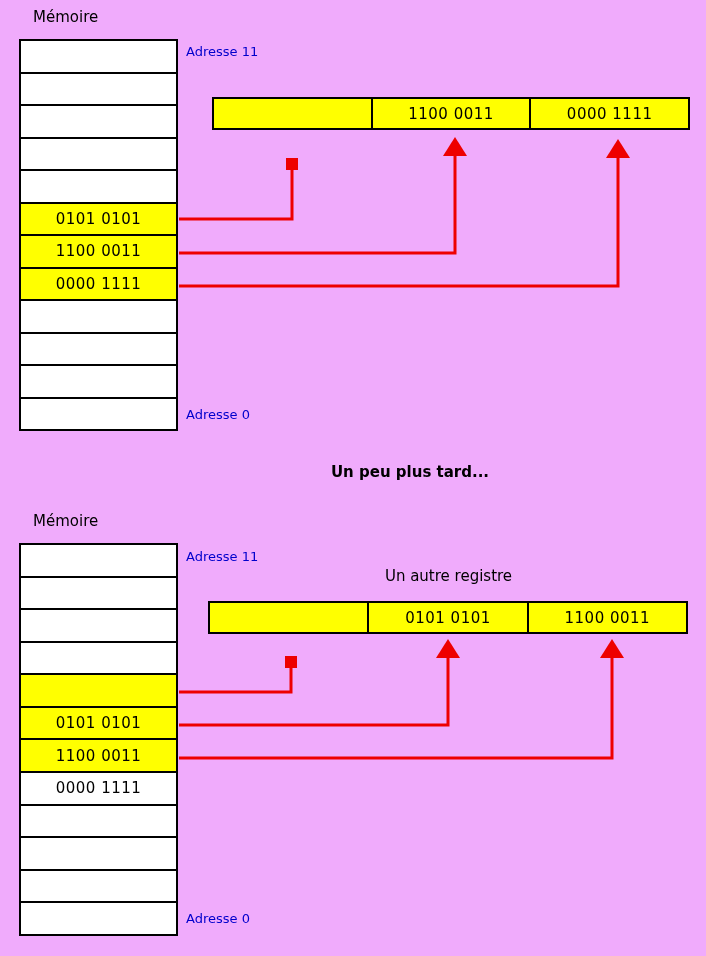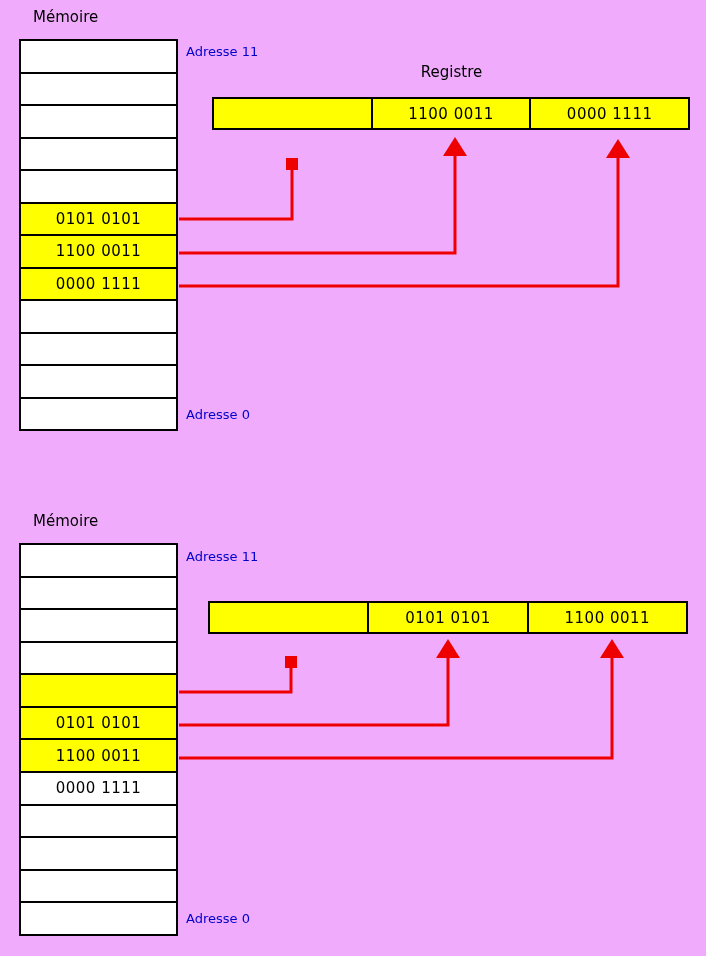--- a/index.html
+++ b/index.html
@@ -75,45 +75,46 @@
       <div class="mrow hl">0101 0101</div>
       <div class="mrow hl">1100 0011</div>
       <div class="mrow hl">0000 1111</div>
       <div class="mrow"></div>
       <div class="mrow"></div>
       <div class="mrow"></div>
       <div class="mrow"></div>
     </div>
   <div class="addr-label addr-0-top">Adresse 11</div>
   <div class="addr-label addr-0-bottom">Adresse 0</div>
-  <div class="reg-title reg-title-0">Registre</div>
   <div class="register register-0">
       <div class="rcell"></div>
       <div class="rcell">1100 0011</div>
       <div class="rcell">0000 1111</div>
     </div>
 
+  <div class="divider-text">Un peu plus tard...</div>
 
   <div class="title-label mem-title-1">Mémoire</div>
   <div class="memory memory-1">
       <div class="mrow"></div>
       <div class="mrow"></div>
       <div class="mrow"></div>
       <div class="mrow"></div>
       <div class="mrow hl"></div>
       <div class="mrow hl">0101 0101</div>
       <div class="mrow hl">1100 0011</div>
       <div class="mrow">0000 1111</div>
       <div class="mrow"></div>
       <div class="mrow"></div>
       <div class="mrow"></div>
       <div class="mrow"></div>
     </div>
   <div class="addr-label addr-1-top">Adresse 11</div>
   <div class="addr-label addr-1-bottom">Adresse 0</div>
+  <div class="reg-title reg-title-1">Un autre registre</div>
   <div class="register register-1">
       <div class="rcell"></div>
       <div class="rcell">0101 0101</div>
       <div class="rcell">1100 0011</div>
     </div>
 
   <svg class="overlay" viewBox="0 0 706 956" xmlns="http://www.w3.org/2000/svg">
 
     <g>
       <polyline class="arrow-line" points="179,219 292,219 292,170"></polyline>

